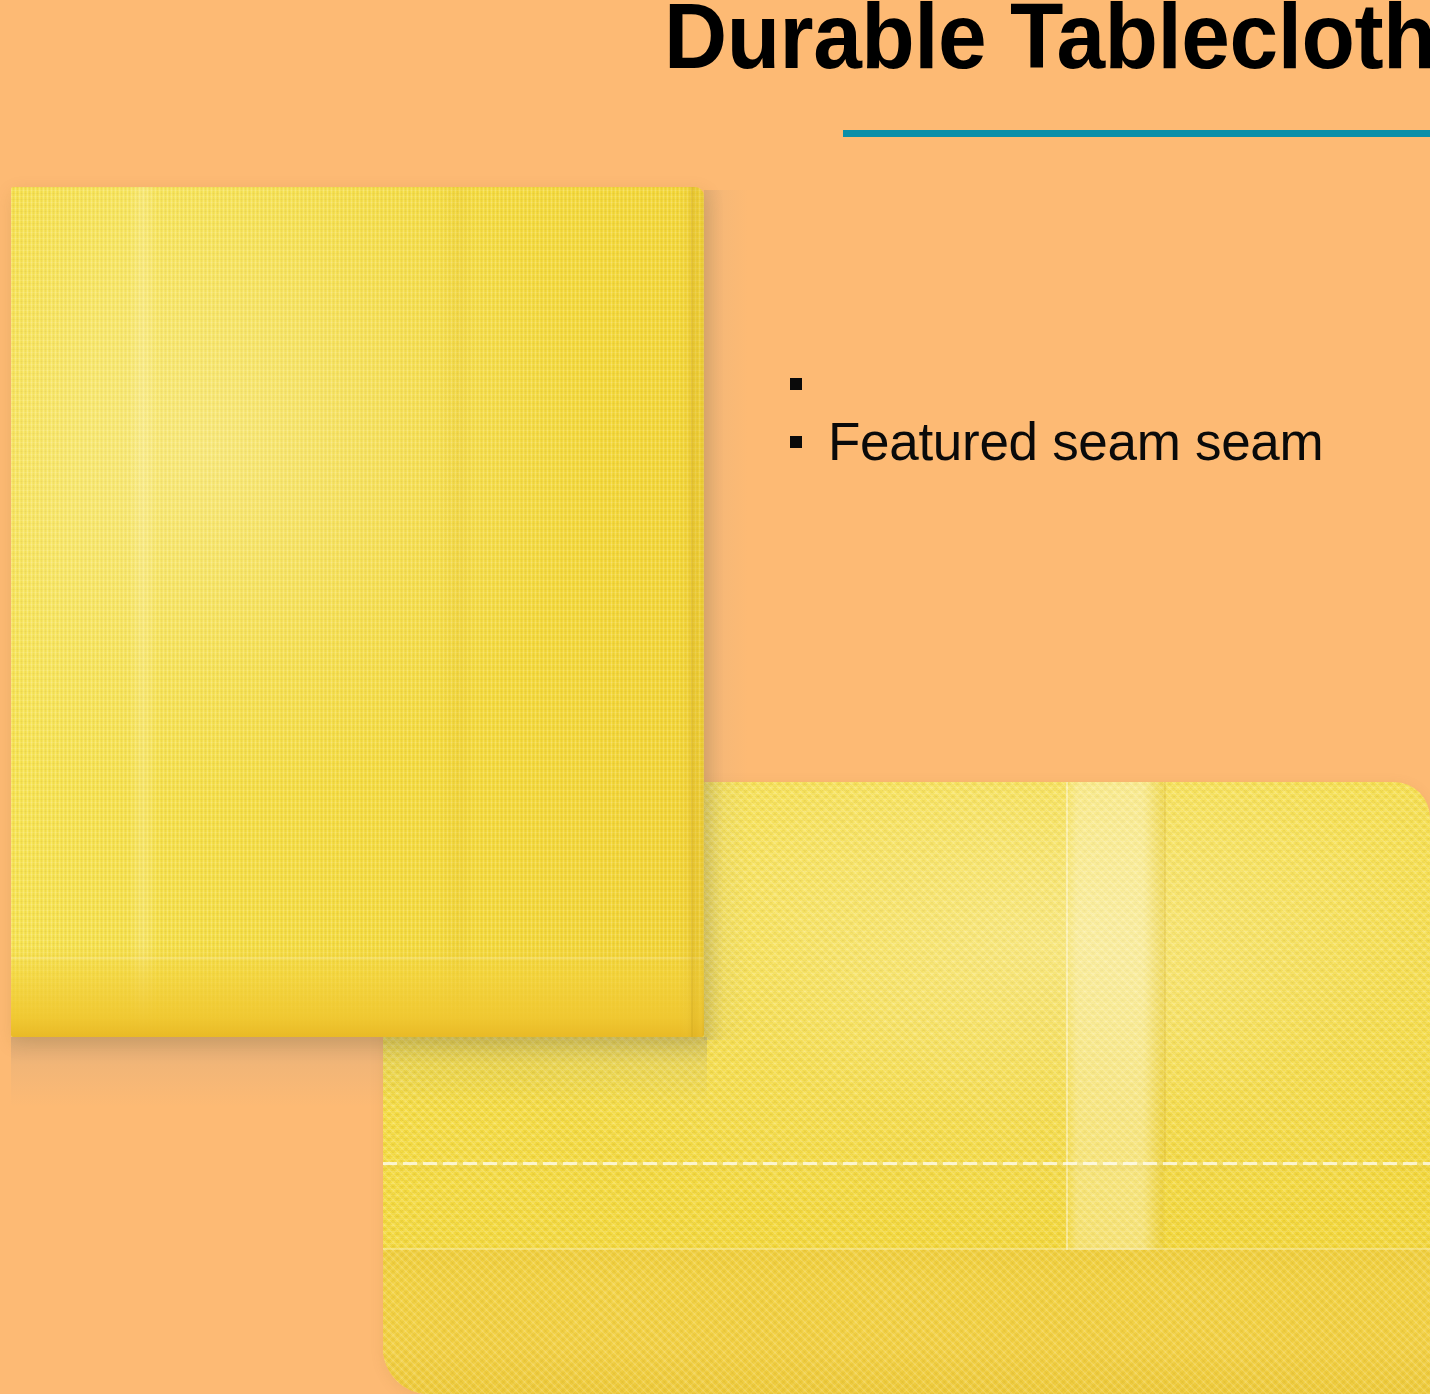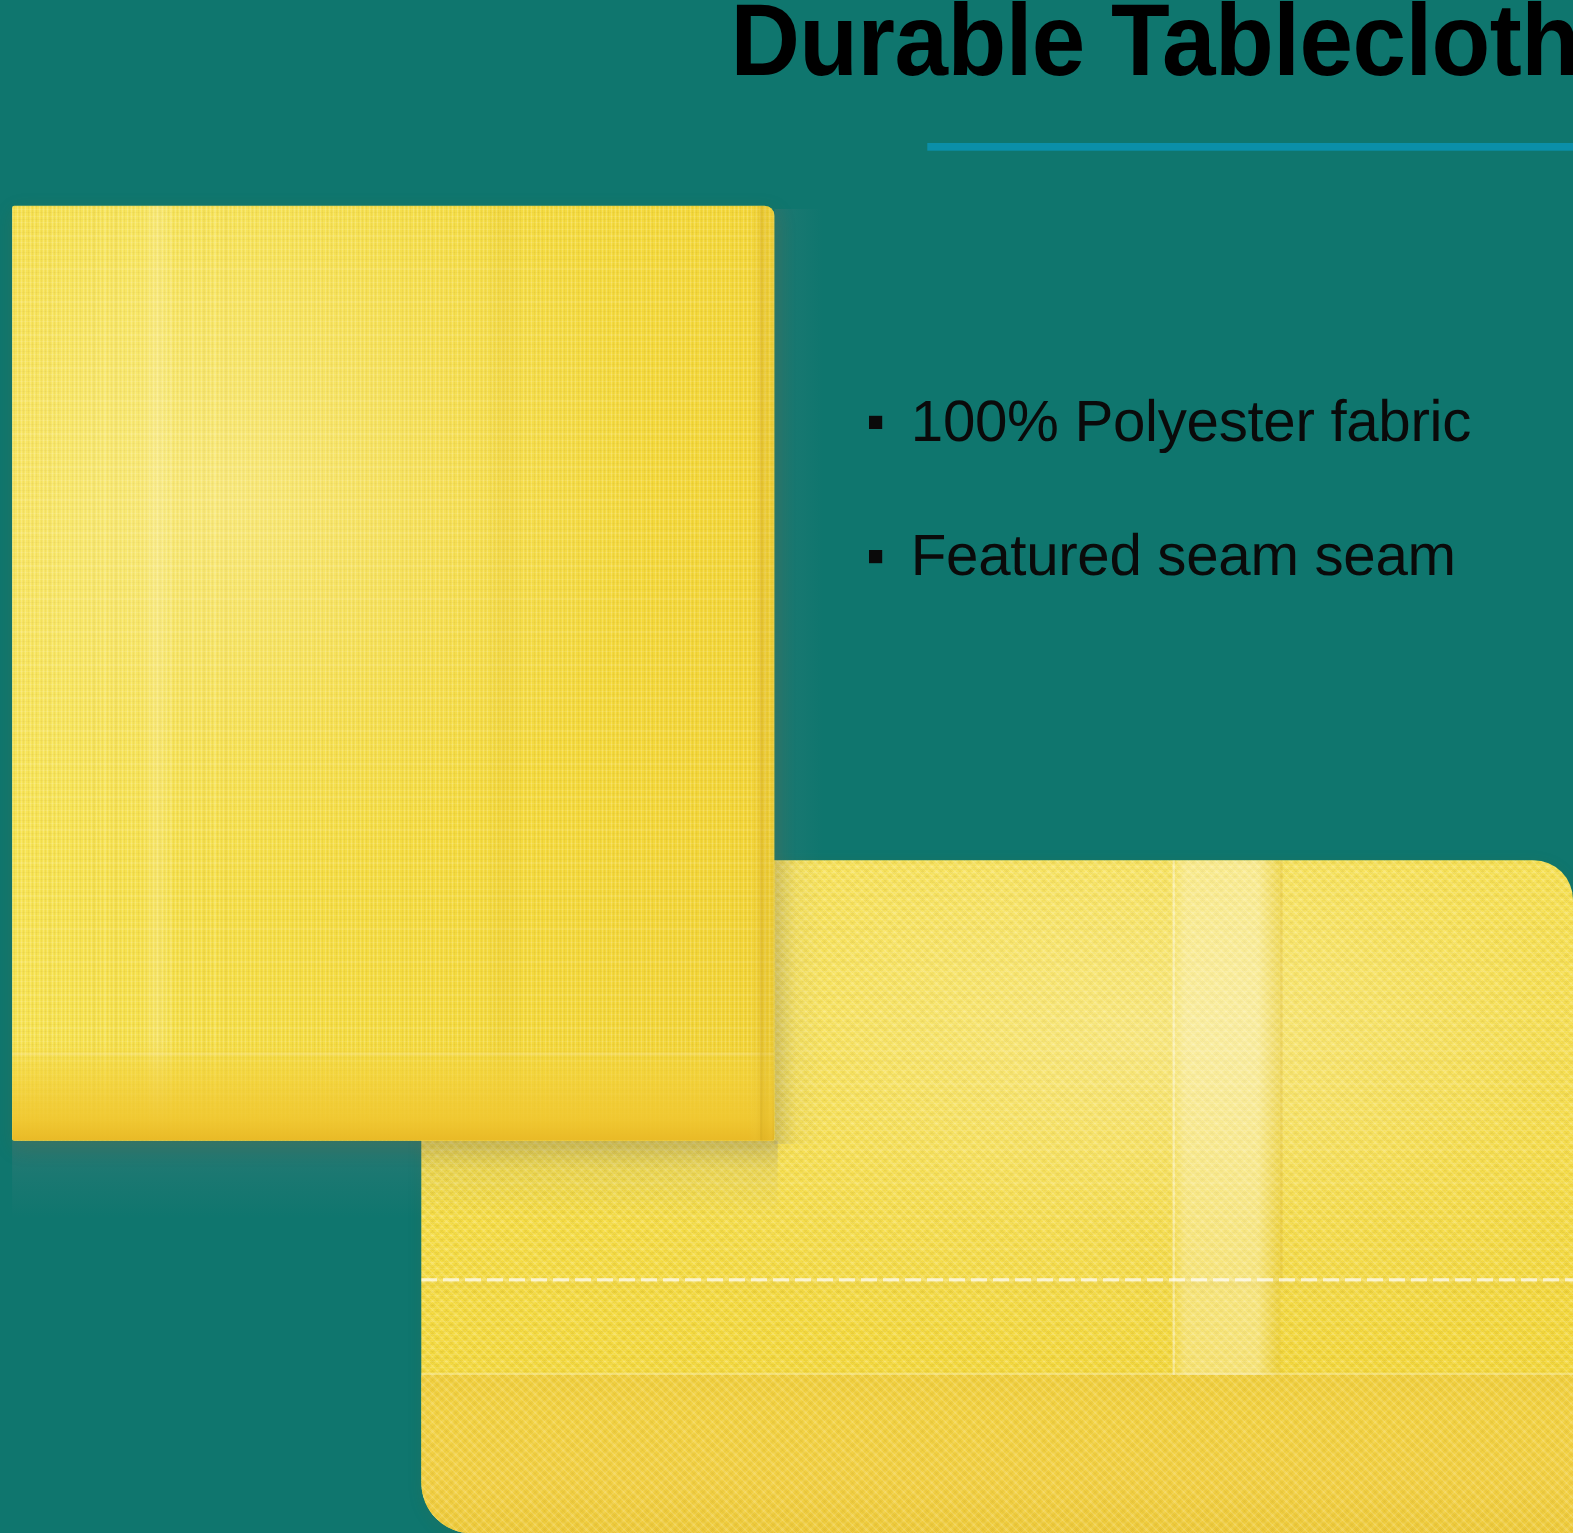--- a/index.html
+++ b/index.html
@@ -10,21 +10,21 @@
   }
   body {
     font-family: "Liberation Sans", sans-serif;
     -webkit-font-smoothing: antialiased;
   }
 
   #stage {
     position: relative;
     width: 1430px;
     height: 1394px;
-    background: #0f766e;
+    background: #fdba74;
     overflow: hidden;
   }
 
   
   .title-block {
     position: absolute;
     left: 660px;
     top: -12px;
     width: 770px;
     height: 160px;
@@ -417,21 +417,20 @@
   </div>
 
   <div class="title-block">
     <h1 class="product-title">Durable Tablecloth</h1>
     <div class="title-rule"></div>
   </div>
 
   <ul class="feature-list">
     <li class="feature-item">
       <span class="bullet-square"></span>
-      <span>100% Polyester fabric</span>
     </li>
     <li class="feature-item">
       <span class="bullet-square"></span>
       <span>Featured seam seam</span>
     </li>
   </ul>
 
 </div>
 
 </body></html>

